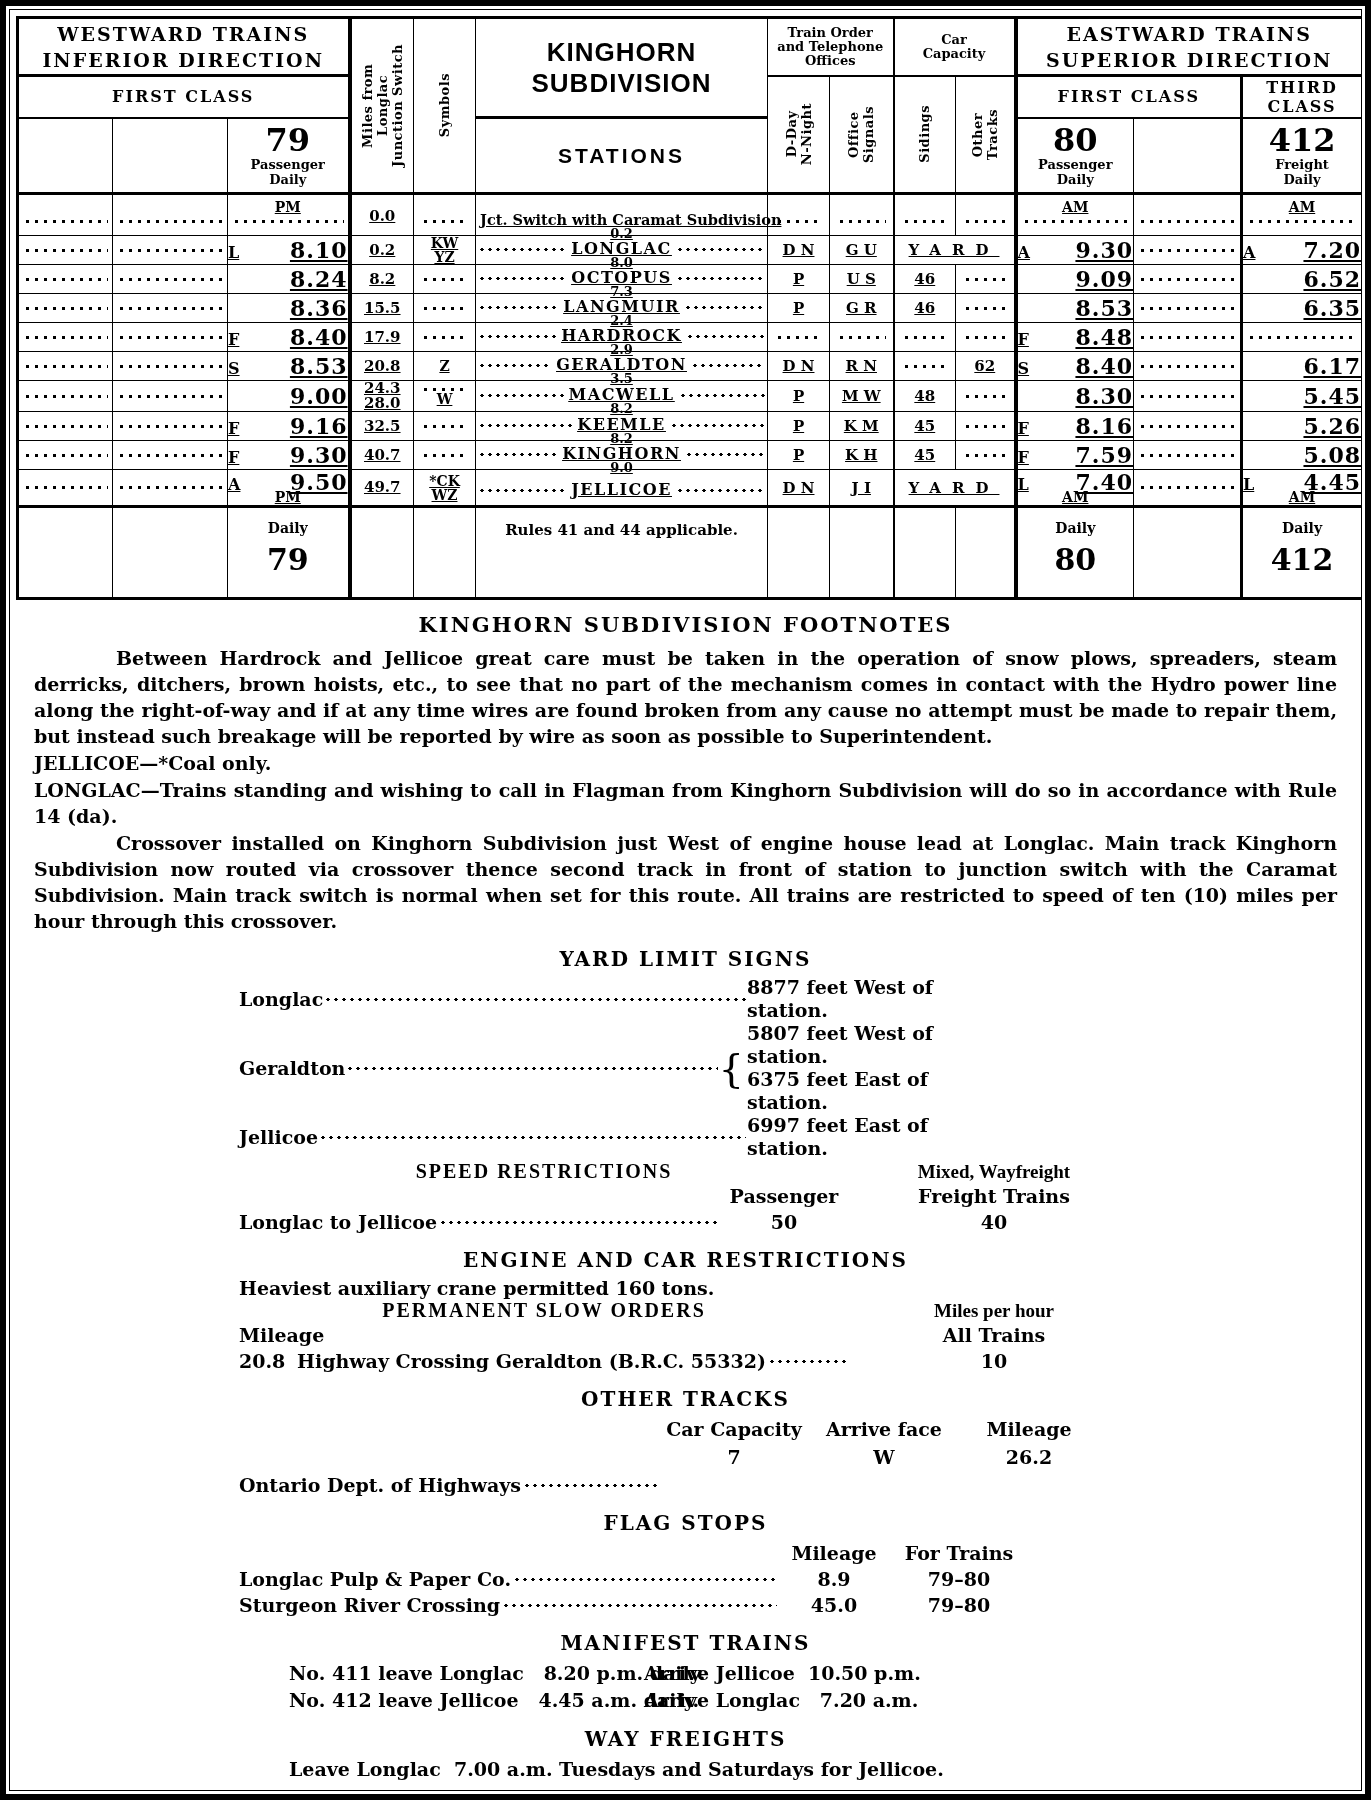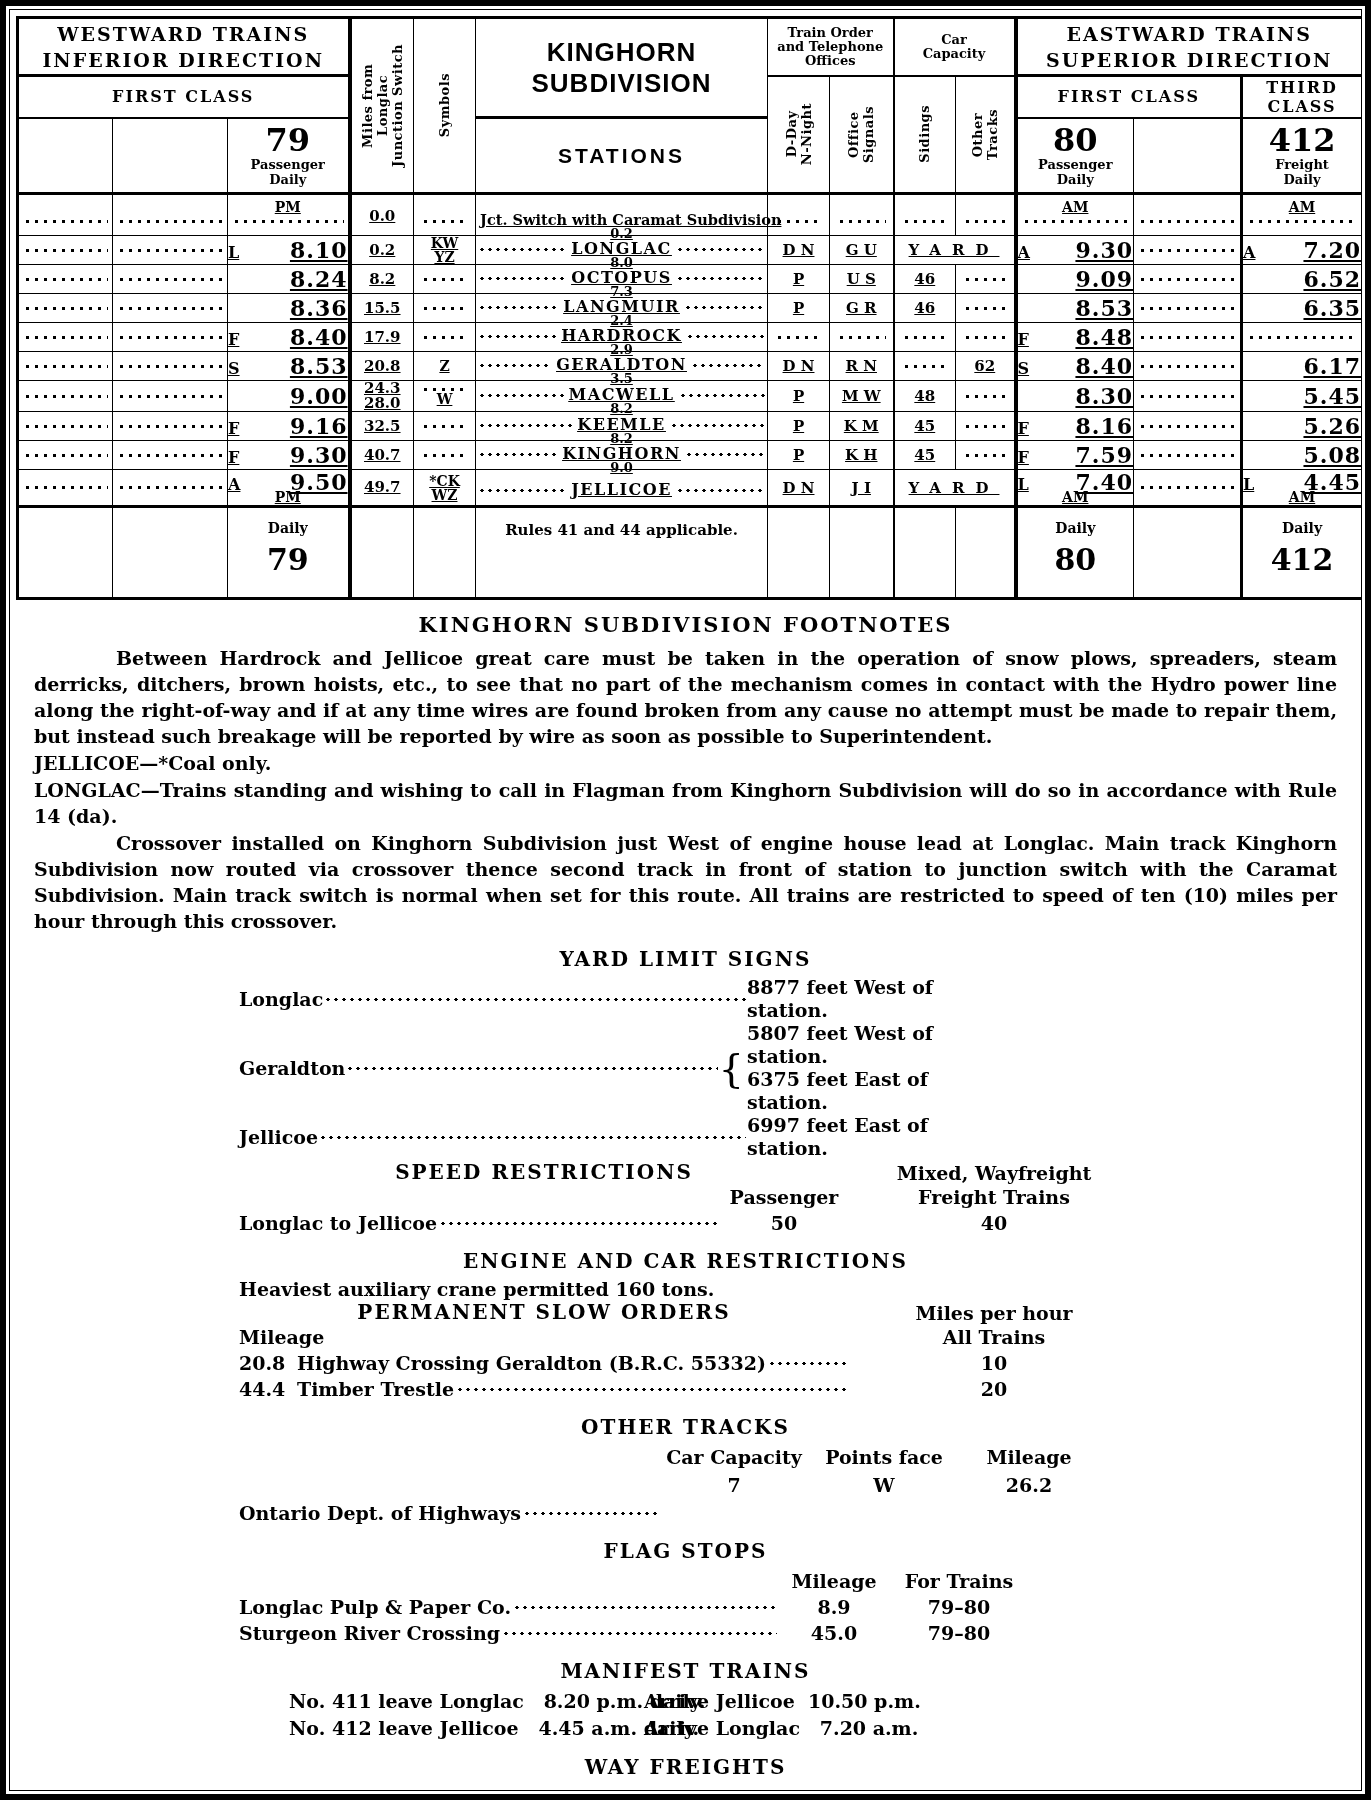--- a/index.html
+++ b/index.html
@@ -72,21 +72,21 @@
   .fn-heading{text-align:center;font-size:20px;letter-spacing:2px;margin:13px 0 5px;}
   .blk{font-size:19px;}
   .yl{margin-left:205px;width:760px;}
   .yl-row{display:flex;align-items:center;}
   .yl .ldr{margin:0 1px;}
   .brace{font-size:40px;font-weight:400;line-height:42px;margin-right:3px;}
   .brace:empty{display:none;}
   .yl-vals{width:252px;text-align:left;line-height:23px;}
   .yl-vals span{display:block;}
   .yl-vals span:empty{display:none;}
-  .hd2{display:flex;align-items:flex-end;margin-left:205px;width:900px;}
+  .hd2{display:flex;align-items:flex-end;margin-left:205px;width:900px;font-family:Liberation Serif, serif;}
   .h-main{width:610px;text-align:center;font-size:20px;letter-spacing:2px;}
   .h-side{width:290px;text-align:center;font-size:19px;line-height:22px;}
   .frow{display:flex;margin-left:205px;width:900px;line-height:26px;}
   .fcell-name{width:480px;display:flex;}
   .fcell-name .txt{white-space:nowrap;}
   .w130{width:130px;text-align:center;}
   .w290{width:290px;text-align:center;}
   .so-mi{width:58px;text-align:left;}
   .so-desc{width:552px;display:flex;}
   .ot-c1{width:420px;display:flex;margin-top:28px;}
@@ -791,36 +791,28 @@
       <span class="w290">All Trains</span>
     </div>
     <div class="frow">
       <span class="so-mi">20.8</span>
       <span class="so-desc">
         <span class="txt">Highway Crossing Geraldton (B.R.C. 55332)</span>
         <span class="ldr"></span>
       </span>
       <span class="w290">10</span>
     </div>
-    <div class="frow">
-      <span class="so-mi">44.4</span>
-      <span class="so-desc">
-        <span class="txt">Timber Trestle</span>
-        <span class="ldr"></span>
-      </span>
-      <span class="w290">20</span>
-    </div>
   </div>
 
   <div class="fn-heading">OTHER TRACKS</div>
   <div class="blk">
     <div class="frow">
       <span class="ot-c1"></span>
       <span class="w150">Car Capacity</span>
-      <span class="w150">Points face</span>
+      <span class="w150">Arrive face</span>
       <span class="w140">Mileage</span>
     </div>
     <div class="frow">
       <span class="ot-c1">
         <span class="txt">Ontario Dept. of Highways</span>
         <span class="ldr"></span>
       </span>
       <span class="w150">7</span>
       <span class="w150">W</span>
       <span class="w140">26.2</span>

